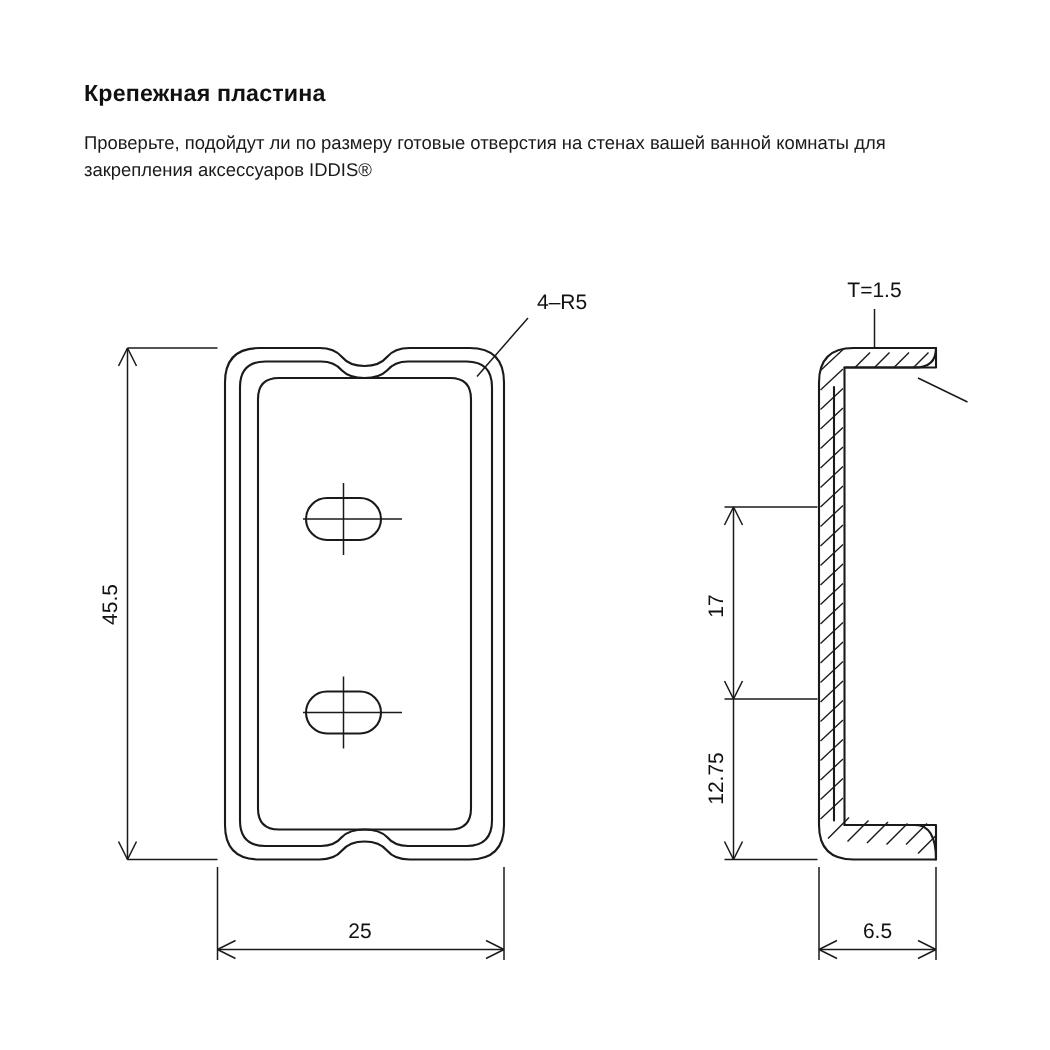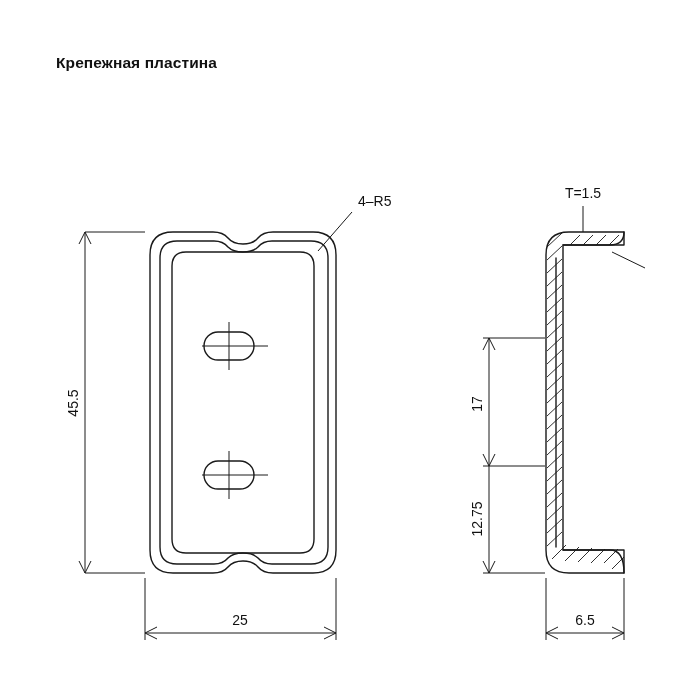--- a/index.html
+++ b/index.html
@@ -55,20 +55,24 @@
     fill: #111111;
   }
 </style>
 </head>
 <body>
 
 <div class="page">
 
   <div class="title">Крепежная пластина</div>
 
+  <div class="subtitle">
+    <span>Проверьте, подойдут ли по размеру готовые отверстия на стенах вашей ванной комнаты</span>
+    <span>для закрепления аксессуаров IDDIS®</span>
+  </div>
 
   <svg class="drawing" width="700" height="700" viewBox="0 0 700 700">
 
     <g fill="none" stroke="#1a1a1a" stroke-width="1.4" stroke-linejoin="round" stroke-linecap="round">
 
       <path d="M 150,255
                Q 150,232 173,232
                L 213,232
                q 10,0 15,6
                q 5,6 15,6

